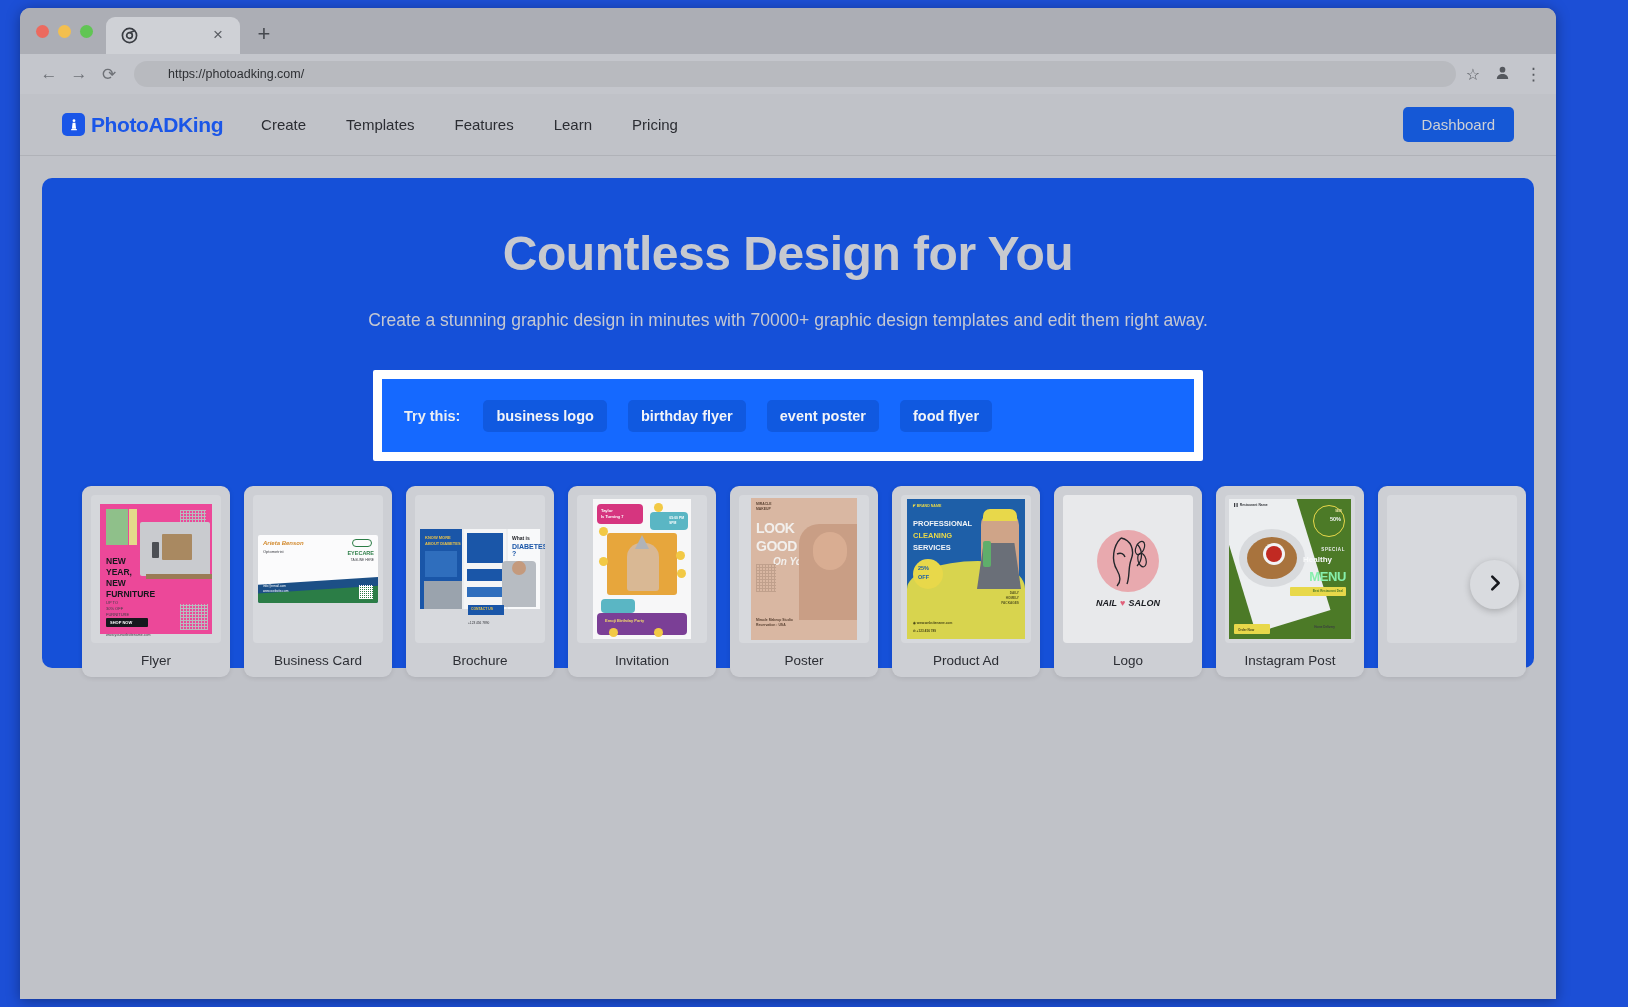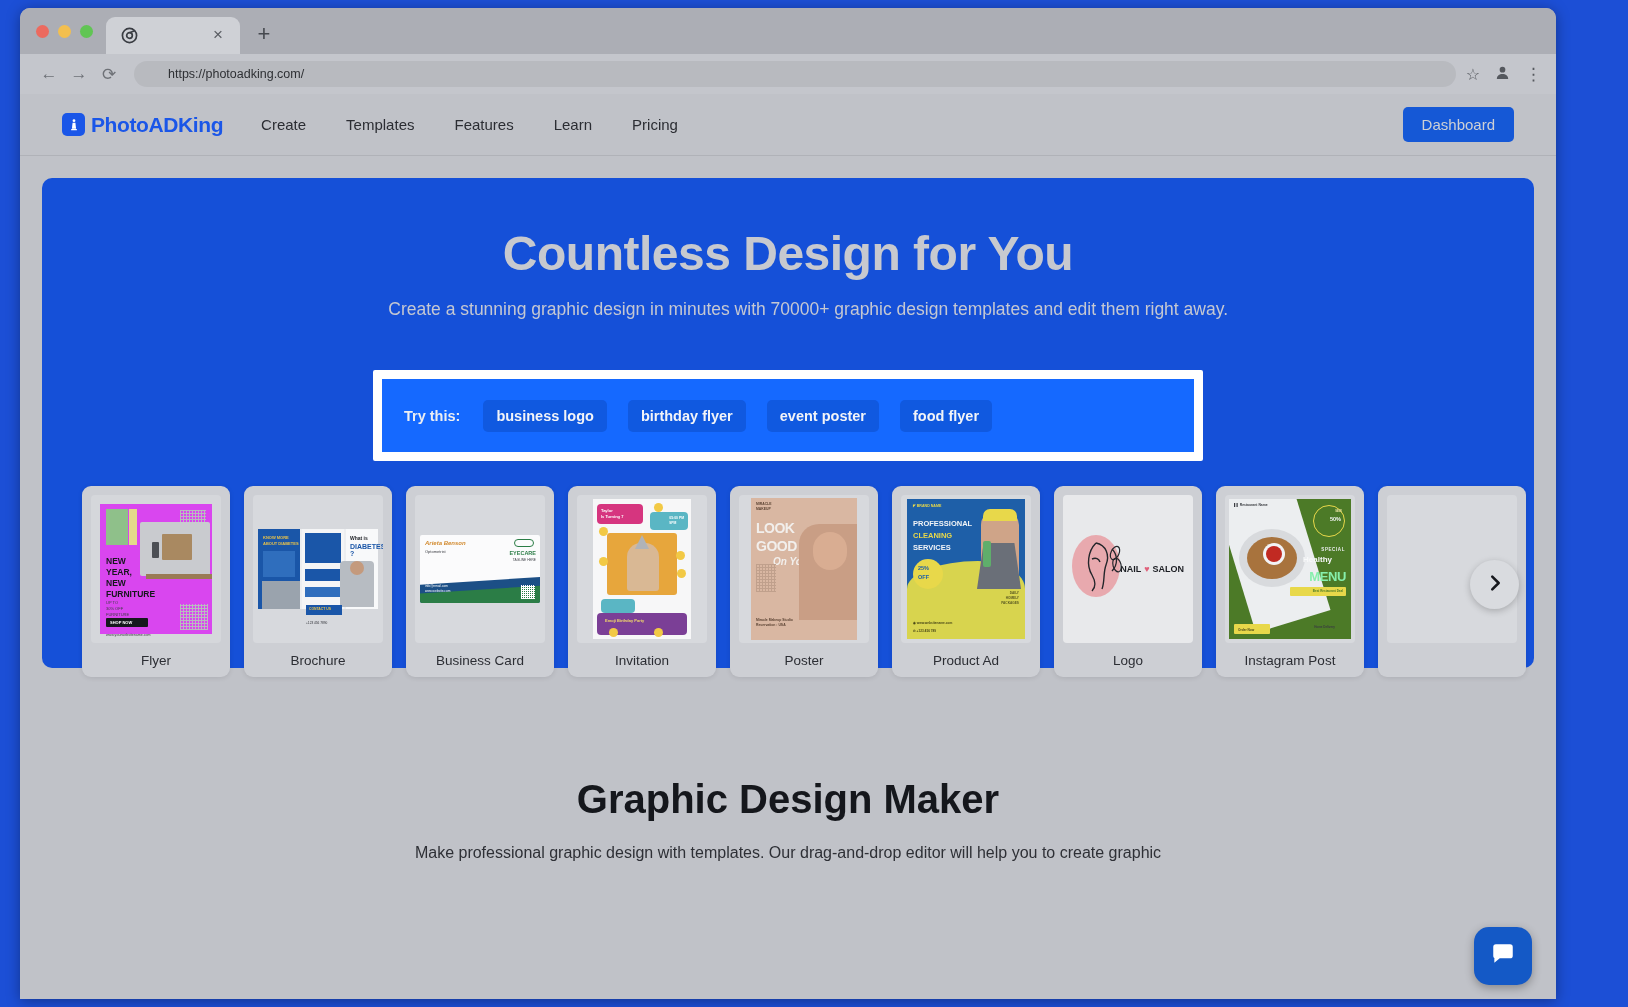--- a/index.html
+++ b/index.html
@@ -66,21 +66,21 @@
   
   #hero{
     margin:22px 22px 0 22px; height:490px; background:#1550d8; border-radius:10px;
     position:relative; overflow:hidden;
   }
   #hero-title{
     text-align:center; margin-top:48px; font-size:48px; font-weight:bold;
     color:#c7c9cf; letter-spacing:-.5px;
   }
   #hero-sub{
-    text-align:right; margin-top:16px; font-size:17.5px; color:#c5c8d2;
+    text-align:center; margin-top:27px; font-size:17.5px; color:#c5c8d2;
     line-height:1.45; max-width:880px; margin-left:auto; margin-right:auto;
   }
   
   #search-frame{
     position:absolute; left:50%; transform:translateX(-50%); top:192px;
     width:830px; padding:9px; background:#ffffff; border-radius:2px;
   }
   #search-panel{
     background:#1569ff; padding:20px 22px 20px 22px;
   }
@@ -220,37 +220,56 @@
             <button class="chip">food flyer</button>
           </div>
         </div>
       </div>
     </div>
 
     <div id="cards">
 
       <div class="card">
         <div class="thumb" style="background:#d5d7db;">
-          <div class="t-inner" style="background:#d946ef;">
+          <div class="t-inner" style="background:#ec4899;">
             <div style="position:absolute;left:6px;top:5px;width:22px;height:36px;background:#8fc08a;"></div>
             <div style="position:absolute;left:29px;top:5px;width:8px;height:36px;background:#e4d98a;"></div>
             <div style="position:absolute;right:6px;top:6px;width:26px;height:22px;background:repeating-linear-gradient(0deg,#b9bbbf 0 1px,transparent 1px 3px),repeating-linear-gradient(90deg,#b9bbbf 0 1px,transparent 1px 3px);"></div>
             <div style="position:absolute;left:40px;top:18px;width:70px;height:54px;background:#c9cbcf;border-radius:2px;"></div>
             <div style="position:absolute;left:62px;top:30px;width:30px;height:26px;background:#a98961;border-radius:1px;"></div>
             <div style="position:absolute;left:52px;top:38px;width:7px;height:16px;background:#4c4f55;border-radius:1px;"></div>
             <div style="position:absolute;left:46px;top:70px;width:66px;height:5px;background:#9a7b55;"></div>
             <div class="txt" style="left:6px;top:52px;font-size:8.5px;line-height:11px;color:#15171c;">NEW<br>YEAR,<br>NEW<br>FURNITURE</div>
             <div class="txt" style="left:6px;top:96px;font-size:4px;line-height:6px;color:#3c3e44;font-weight:normal;">UP TO<br>30% OFF<br>FURNITURE</div>
             <div style="position:absolute;left:6px;top:114px;width:42px;height:9px;background:#16181d;border-radius:1px;"></div>
             <div class="txt" style="left:10px;top:116px;font-size:4px;color:#fff;">SHOP NOW</div>
             <div class="txt" style="left:6px;top:129px;font-size:3.6px;color:#3c3e44;font-weight:normal;">www.yourwebsitename.com</div>
             <div style="position:absolute;right:4px;bottom:4px;width:28px;height:26px;background:repeating-linear-gradient(0deg,#b9bbbf 0 1px,transparent 1px 3px),repeating-linear-gradient(90deg,#b9bbbf 0 1px,transparent 1px 3px);"></div>
           </div>
         </div>
         <div class="card-label">Flyer</div>
+      </div>
+
+      <div class="card">
+        <div class="thumb">
+          <div style="position:absolute;left:5px;right:5px;top:40px;height:68px;background:#fbfbfc;border-radius:2px;overflow:hidden;">
+            <div class="txt" style="left:5px;top:5px;font-size:6px;color:#d28a2e;font-style:italic;">Arieta Benson</div>
+            <div class="txt" style="left:5px;top:14px;font-size:4px;color:#3c3e44;font-weight:normal;">Optometrist</div>
+            <div style="position:absolute;right:6px;top:4px;width:20px;height:8px;border:1px solid #2b7d46;border-radius:4px;"></div>
+            <div class="txt" style="right:4px;top:15px;font-size:5.5px;color:#2b7d46;">EYECARE</div>
+            <div class="txt" style="right:4px;top:23px;font-size:3.2px;color:#3c3e44;font-weight:normal;">TAGLINE HERE</div>
+            <div style="position:absolute;left:0;bottom:0;width:100%;height:26px;background:#1c4f86;
+                 clip-path:polygon(0 30%,100% 0,100% 100%,0 100%);"></div>
+            <div style="position:absolute;left:0;bottom:0;width:100%;height:21px;background:#2b7d46;
+                 clip-path:polygon(0 55%,100% 18%,100% 100%,0 100%);"></div>
+            <div class="txt" style="left:5px;bottom:10px;font-size:3.2px;color:#fff;font-weight:normal;line-height:4.4px;">+123 456 789<br>info@email.com<br>www.website.com</div>
+            <div style="position:absolute;right:5px;bottom:4px;width:14px;height:14px;background:repeating-linear-gradient(0deg,#fff 0 1px,transparent 1px 2px),repeating-linear-gradient(90deg,#fff 0 1px,transparent 1px 2px);"></div>
+          </div>
+        </div>
+        <div class="card-label">Business Card</div>
       </div>
 
       <div class="card">
         <div class="thumb">
           <div class="t-inner" style="background:#eceef0;top:34px;bottom:34px;left:5px;right:5px;">
             <div style="position:absolute;left:0;top:0;width:42px;bottom:0;background:#1a56a8;"></div>
             <div class="txt" style="left:5px;top:6px;font-size:4px;color:#e8c24a;line-height:6px;">KNOW MORE<br>ABOUT DIABETES</div>
             <div style="position:absolute;left:5px;top:22px;width:32px;height:26px;background:#2f6ebd;"></div>
             <div style="position:absolute;left:4px;top:52px;width:38px;height:28px;background:#9aa3ad;"></div>
             <div style="position:absolute;left:44px;top:0;width:42px;bottom:0;background:#f4f5f6;"></div>
@@ -261,39 +280,20 @@
             <div class="txt" style="left:92px;top:6px;font-size:5px;color:#1b1d22;">What is</div>
             <div class="txt" style="left:92px;top:14px;font-size:7px;color:#1a56a8;">DIABETES ?</div>
             <div style="position:absolute;right:4px;bottom:2px;width:34px;height:46px;background:#b7bcc2;border-radius:4px 4px 0 0;"></div>
             <div style="position:absolute;right:14px;bottom:34px;width:14px;height:14px;background:#c49a7d;border-radius:50%;"></div>
             <div style="position:absolute;left:48px;top:76px;width:36px;height:10px;background:#1a56a8;"></div>
             <div class="txt" style="left:51px;top:78px;font-size:3.4px;color:#e8c24a;">CONTACT US</div>
             <div class="txt" style="left:48px;top:92px;font-size:3.2px;color:#2e3036;font-weight:normal;line-height:5px;">+123 456 7890</div>
           </div>
         </div>
         <div class="card-label">Brochure</div>
-      </div>
-
-      <div class="card">
-        <div class="thumb">
-          <div style="position:absolute;left:5px;right:5px;top:40px;height:68px;background:#fbfbfc;border-radius:2px;overflow:hidden;">
-            <div class="txt" style="left:5px;top:5px;font-size:6px;color:#d28a2e;font-style:italic;">Arieta Benson</div>
-            <div class="txt" style="left:5px;top:14px;font-size:4px;color:#3c3e44;font-weight:normal;">Optometrist</div>
-            <div style="position:absolute;right:6px;top:4px;width:20px;height:8px;border:1px solid #2b7d46;border-radius:4px;"></div>
-            <div class="txt" style="right:4px;top:15px;font-size:5.5px;color:#2b7d46;">EYECARE</div>
-            <div class="txt" style="right:4px;top:23px;font-size:3.2px;color:#3c3e44;font-weight:normal;">TAGLINE HERE</div>
-            <div style="position:absolute;left:0;bottom:0;width:100%;height:26px;background:#1c4f86;
-                 clip-path:polygon(0 30%,100% 0,100% 100%,0 100%);"></div>
-            <div style="position:absolute;left:0;bottom:0;width:100%;height:21px;background:#2b7d46;
-                 clip-path:polygon(0 55%,100% 18%,100% 100%,0 100%);"></div>
-            <div class="txt" style="left:5px;bottom:10px;font-size:3.2px;color:#fff;font-weight:normal;line-height:4.4px;">+123 456 789<br>info@email.com<br>www.website.com</div>
-            <div style="position:absolute;right:5px;bottom:4px;width:14px;height:14px;background:repeating-linear-gradient(0deg,#fff 0 1px,transparent 1px 2px),repeating-linear-gradient(90deg,#fff 0 1px,transparent 1px 2px);"></div>
-          </div>
-        </div>
-        <div class="card-label">Business Card</div>
       </div>
 
       <div class="card">
         <div class="thumb">
           <div class="t-inner" style="background:#f7f7f8;left:16px;right:16px;top:4px;bottom:4px;">
             <div style="position:absolute;left:4px;top:5px;width:46px;height:20px;background:#d6357f;border-radius:4px;"></div>
             <div class="txt" style="left:8px;top:9px;font-size:4px;color:#fff;line-height:6px;">Taylor<br>Is Turning 7</div>
             <div style="position:absolute;right:3px;top:13px;width:38px;height:18px;background:#5ab6c4;border-radius:4px;"></div>
             <div class="txt" style="right:7px;top:17px;font-size:3.4px;color:#fff;line-height:5px;">05:00 PM<br>9PM</div>
             <div style="position:absolute;left:14px;top:34px;right:14px;height:62px;background:#e7a63c;border-radius:3px;"></div>
@@ -347,21 +347,21 @@
             <div class="txt" style="right:6px;top:92px;font-size:3.2px;color:#5b5a22;line-height:5px;text-align:right;">DAILY<br>HOMELY<br>PACKAGES</div>
             <div class="txt" style="left:6px;bottom:6px;font-size:3.2px;color:#4a4918;">✆ +123 456 789</div>
             <div class="txt" style="left:6px;bottom:14px;font-size:3.2px;color:#4a4918;">◉ www.websitename.com</div>
           </div>
         </div>
         <div class="card-label">Product Ad</div>
       </div>
 
       <div class="card">
         <div class="thumb" style="background:#e8e9eb;">
-          <div class="t-inner" style="background:#e8e9eb;display:flex;flex-direction:row;align-items:center;justify-content:center;">
+          <div class="t-inner" style="background:#e8e9eb;display:flex;flex-direction:column;align-items:center;justify-content:center;font-style:italic;">
             <div style="width:62px;height:62px;background:#e8a9ae;border-radius:50%;position:relative;margin-bottom:6px;">
               <svg width="62" height="62" viewBox="0 0 62 62" style="position:absolute;left:0;top:0;">
                 <path d="M24 8 C16 16 14 30 20 40 C24 47 24 52 20 56" fill="none" stroke="#24262b" stroke-width="1.4"></path>
                 <path d="M24 8 C34 10 38 20 34 30 C31 38 33 46 30 54" fill="none" stroke="#24262b" stroke-width="1.4"></path>
                 <path d="M20 24 C24 22 27 24 28 27" fill="none" stroke="#24262b" stroke-width="1.4"></path>
                 <path d="M40 14 C46 20 46 30 40 36" fill="none" stroke="#24262b" stroke-width="1.3"></path>
                 <ellipse cx="43" cy="18" rx="4" ry="7" transform="rotate(25 43 18)" fill="none" stroke="#24262b" stroke-width="1.2"></ellipse>
                 <ellipse cx="45" cy="30" rx="4" ry="7" transform="rotate(-15 45 30)" fill="none" stroke="#24262b" stroke-width="1.2"></ellipse>
               </svg>
             </div>
@@ -407,26 +407,15 @@
     </div>
 
     <div id="next-arrow">
       <span>
         <svg width="22" height="22" viewBox="0 0 24 24" fill="none" stroke="#16181d" stroke-width="2.8" stroke-linecap="round" stroke-linejoin="round">
             <path d="M9 5l7 7-7 7"></path>
           </svg>
       </span>
     </div>
 
-    <div id="lower">
-      <h2>Graphic Design Maker</h2>
-      <p>Make professional graphic design with templates. Our drag-and-drop editor will help you to create graphic</p>
-      <div id="chat-widget">
-        <span>
-          <svg width="26" height="26" viewBox="0 0 24 24" fill="#ffffff">
-            <path d="M3 5.5A2.5 2.5 0 015.5 3h13A2.5 2.5 0 0121 5.5v8a2.5 2.5 0 01-2.5 2.5H9l-5 4v-4H5.5A2.5 2.5 0 013 13.5z"></path>
-          </svg>
-        </span>
-      </div>
-    </div>
 
   </div>
 </div>
 
 </body></html>

